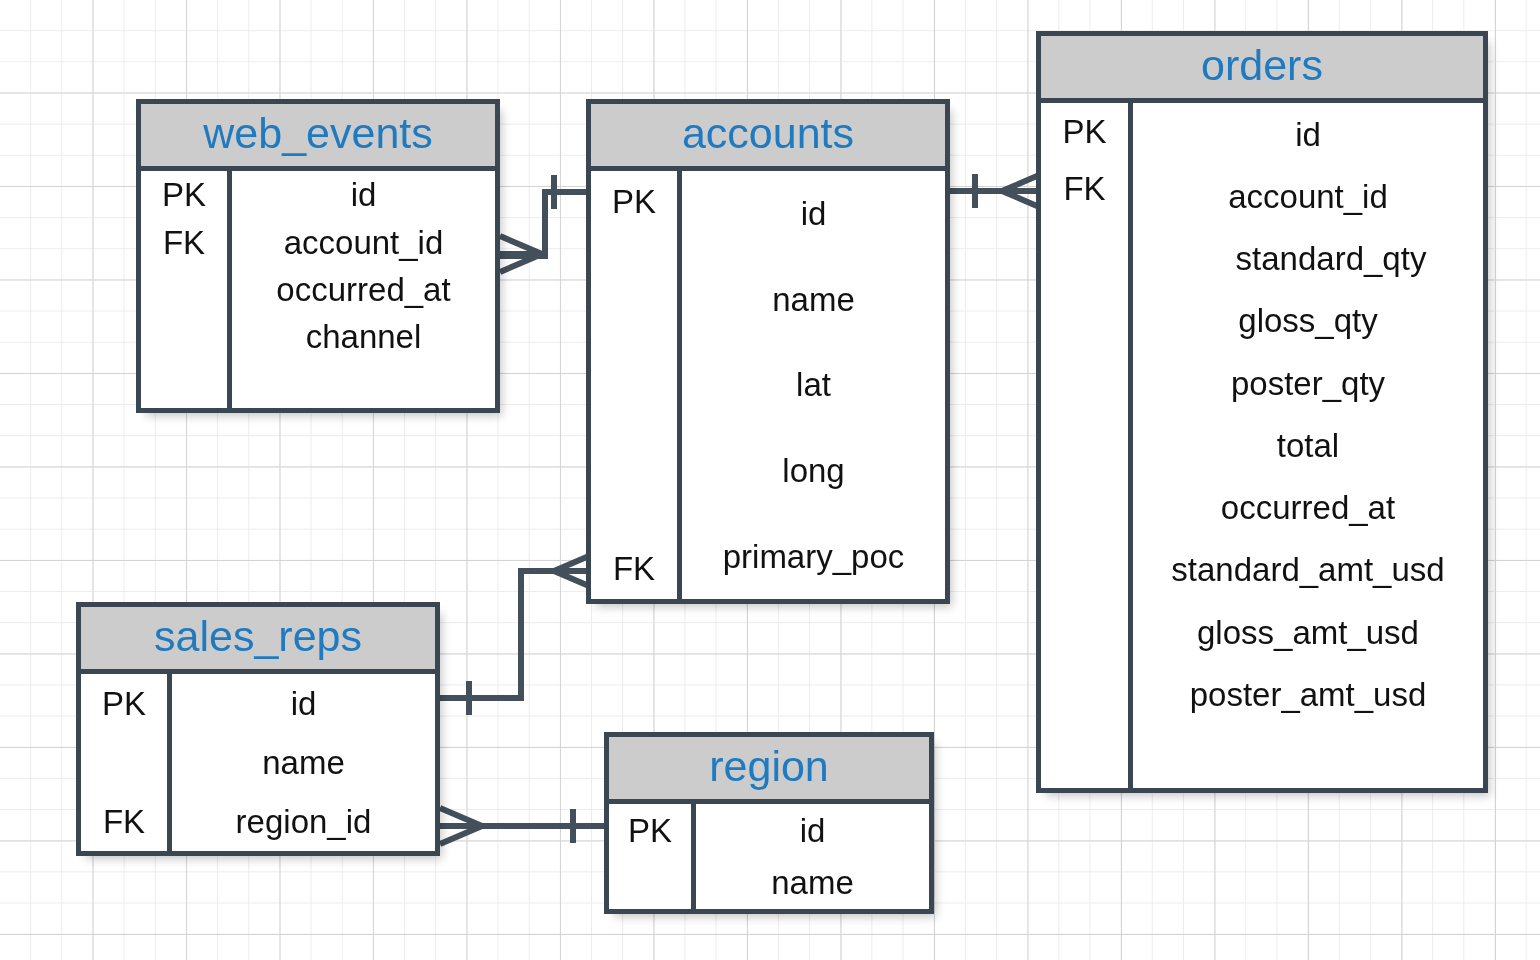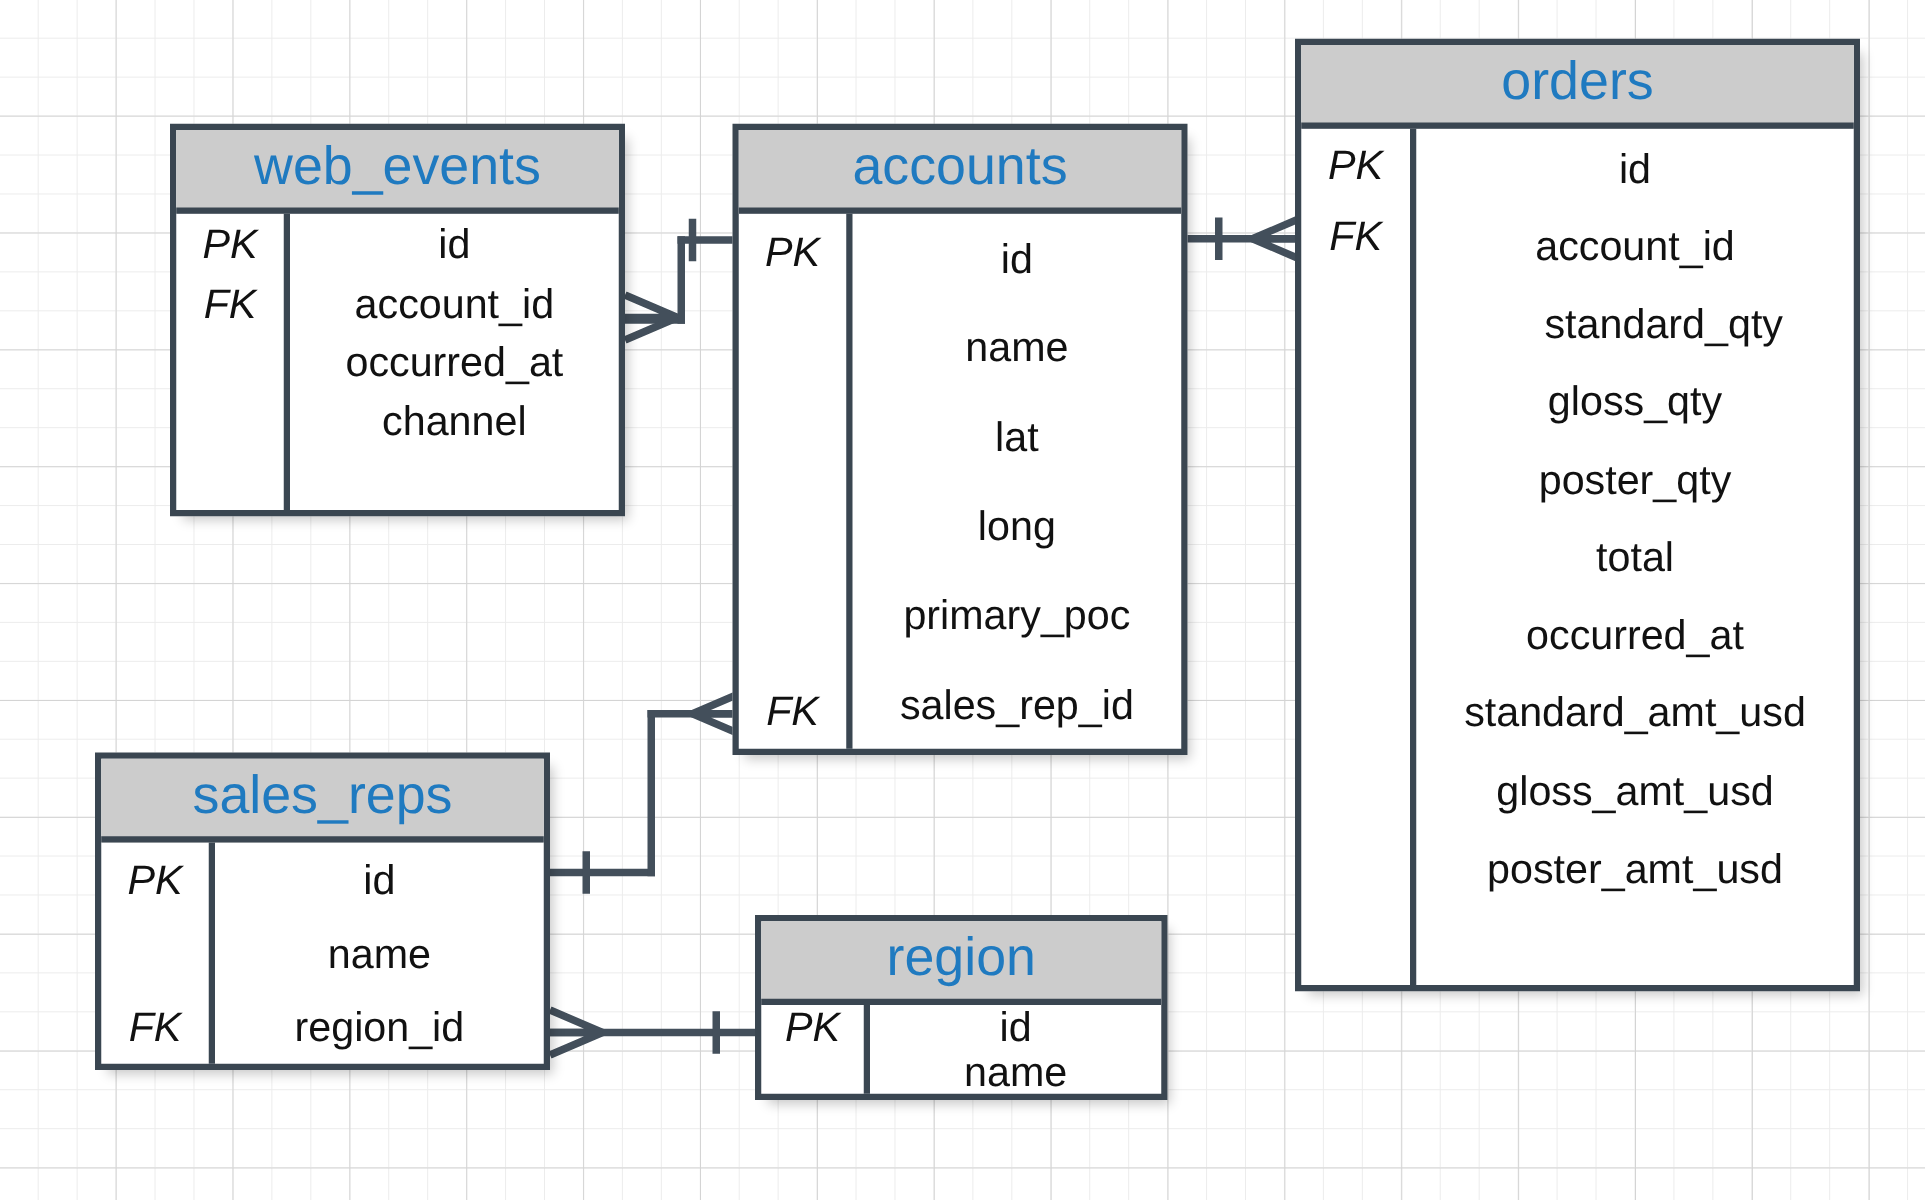--- a/index.html
+++ b/index.html
@@ -68,21 +68,21 @@
     flex-direction: column;
   }
   .key-cell, .field-cell {
     font-size: 33px;
     line-height: 1.0;
     color: #111111;
     white-space: nowrap;
     display: flex;
     align-items: center;
   }
-  .key-cell { justify-content: center; font-style: italic; }
+  .key-cell { justify-content: center; }
   .field-cell { justify-content: center; }
 
   
   .conn {
     position: absolute;
     background: #434f5b;
     z-index: 2;
   }
   .conn-h { height: 6px; }
   .conn-v { width: 6px; }
@@ -171,21 +171,20 @@
             <div class="key-cell" style="flex: 1 1 0px;"></div>
             <div class="key-cell" style="flex: 1 1 0px;"></div>
             <div class="key-cell" style="flex: 1 1 0px;">FK</div>
           </div>
           <div class="field-col">
             <div class="field-cell" style="flex: 1 1 0px;">id</div>
             <div class="field-cell" style="flex: 1 1 0px;">name</div>
             <div class="field-cell" style="flex: 1 1 0px;">lat</div>
             <div class="field-cell" style="flex: 1 1 0px;">long</div>
             <div class="field-cell" style="flex: 1 1 0px;">primary_poc</div>
-            <div class="field-cell" style="flex: 1 1 0px;">sales_rep_id</div>
           </div>
         </div>
       </div>
       <div class="entity" style="left: 1036px; top: 31px; width: 452px; height: 762px;">
         <div class="entity-title">orders</div>
         <div class="entity-body">
           <div class="key-col" style="width: 92px;">
             <div class="key-cell" style="flex: 1 1 0px;">PK</div>
             <div class="key-cell" style="flex: 1 1 0px;">FK</div>
             <div class="key-cell" style="flex: 1 1 0px;"></div>
@@ -222,21 +221,21 @@
             <div class="key-cell" style="flex: 1 1 0px;"></div>
             <div class="key-cell" style="flex: 1 1 0px;">FK</div>
           </div>
           <div class="field-col">
             <div class="field-cell" style="flex: 1 1 0px;">id</div>
             <div class="field-cell" style="flex: 1 1 0px;">name</div>
             <div class="field-cell" style="flex: 1 1 0px;">region_id</div>
           </div>
         </div>
       </div>
-      <div class="entity" style="left: 604px; top: 732px; width: 330px; height: 148px;">
+      <div class="entity" style="left: 604px; top: 732px; width: 330px; height: 182px;">
         <div class="entity-title">region</div>
         <div class="entity-body">
           <div class="key-col" style="width: 87px;">
             <div class="key-cell" style="flex: 1 1 0px;">PK</div>
             <div class="key-cell" style="flex: 1 1 0px;"></div>
           </div>
           <div class="field-col">
             <div class="field-cell" style="flex: 1 1 0px;">id</div>
             <div class="field-cell" style="flex: 1 1 0px;">name</div>
           </div>

